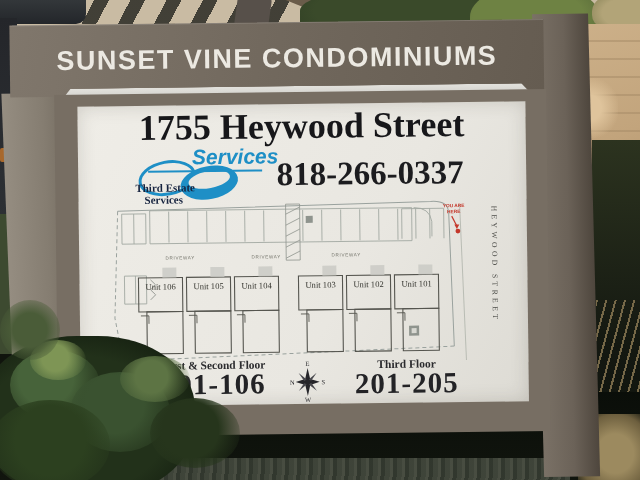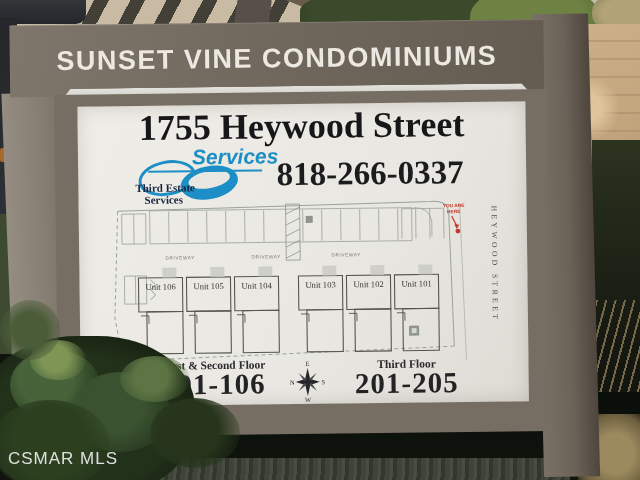--- a/index.html
+++ b/index.html
@@ -249,14 +249,13 @@
 
   <div class="abs bush-base"></div>
   <div class="blob" style="left:10px;top:350px;width:90px;height:70px;background:radial-gradient(circle at 40% 40%,#47633a 40%,rgba(0,0,0,0) 90%);"></div>
   <div class="blob" style="left:70px;top:372px;width:100px;height:80px;background:radial-gradient(circle at 45% 40%,#3a5230 40%,rgba(0,0,0,0) 90%);"></div>
   <div class="blob" style="left:-10px;top:400px;width:120px;height:90px;background:radial-gradient(circle at 50% 45%,#2c401f 45%,rgba(0,0,0,0) 92%);"></div>
   <div class="blob" style="left:30px;top:340px;width:56px;height:40px;background:radial-gradient(circle at 45% 45%,#7e9555 35%,rgba(0,0,0,0) 85%);"></div>
   <div class="blob" style="left:120px;top:356px;width:70px;height:46px;background:radial-gradient(circle at 45% 45%,#5d7444 35%,rgba(0,0,0,0) 88%);"></div>
   <div class="blob" style="left:0px;top:300px;width:60px;height:60px;background:radial-gradient(circle at 50% 50%,#4a5c38 40%,rgba(0,0,0,0) 90%);"></div>
   <div class="blob" style="left:150px;top:398px;width:90px;height:70px;background:radial-gradient(circle at 45% 45%,#26351c 45%,rgba(0,0,0,0) 92%);"></div>
 
-  <div class="abs watermark">CSMAR MLS</div>
 </div>
 
 </body></html>

